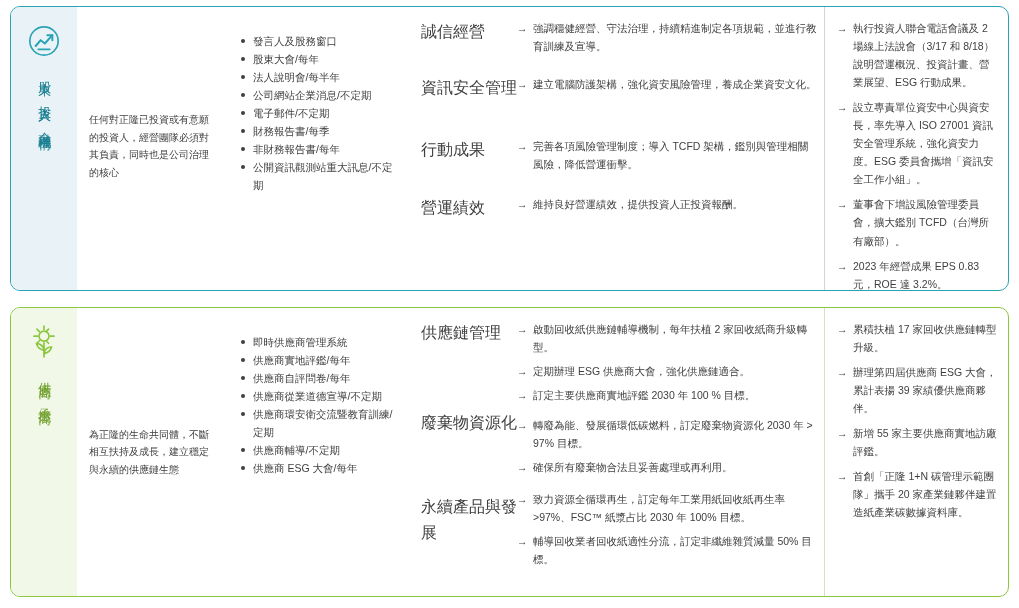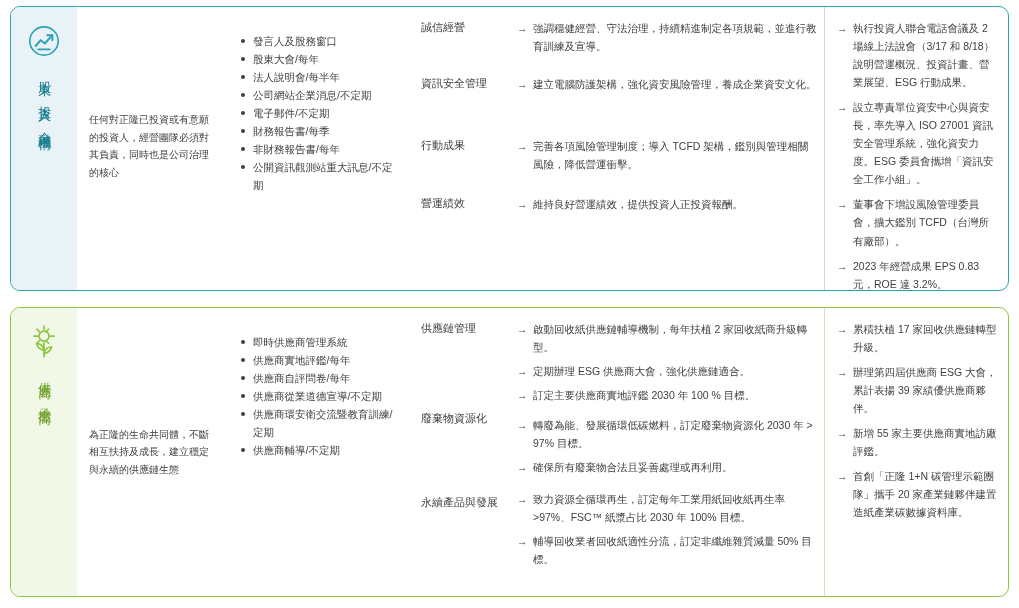--- a/index.html
+++ b/index.html
@@ -130,21 +130,21 @@
     flex: 0 0 96px;
     box-sizing: border-box;
   }
   .topic-actions {
     flex: 1 1 auto;
     box-sizing: border-box;
     padding-right: 6px;
   }
   .topic-block { margin-bottom: 0; }
   .topic-name {
-    font-size: 11px;
+    font-size: 16px;
     color: #3f3f3f;
     line-height: 1.6;
   }
   .action {
     position: relative;
     padding-left: 16px;
     font-size: 10.5px;
     line-height: 1.72;
     color: #3f3f3f;
     margin-bottom: 6px;
@@ -276,20 +276,21 @@
     <div class="desc">為正隆的生命共同體，不斷相互扶持及成長，建立穩定與永續的供應鏈生態</div>
 
     <div class="channels">
       <ul>
         <li>即時供應商管理系統</li>
         <li>供應商實地評鑑/每年</li>
         <li>供應商自評問卷/每年</li>
         <li>供應商從業道德宣導/不定期</li>
         <li>供應商環安衛交流暨教育訓練/定期</li>
         <li>供應商輔導/不定期</li>
+        <li>供應商 ESG 大會/每年</li>
       </ul>
     </div>
 
     <div class="topics">
       <div class="topic-names">
         <div class="topic-block" style="height:90px">
           <div class="topic-name">供應鏈管理</div>
         </div>
         <div class="topic-block" style="height:84px">
           <div class="topic-name">廢棄物資源化</div>

